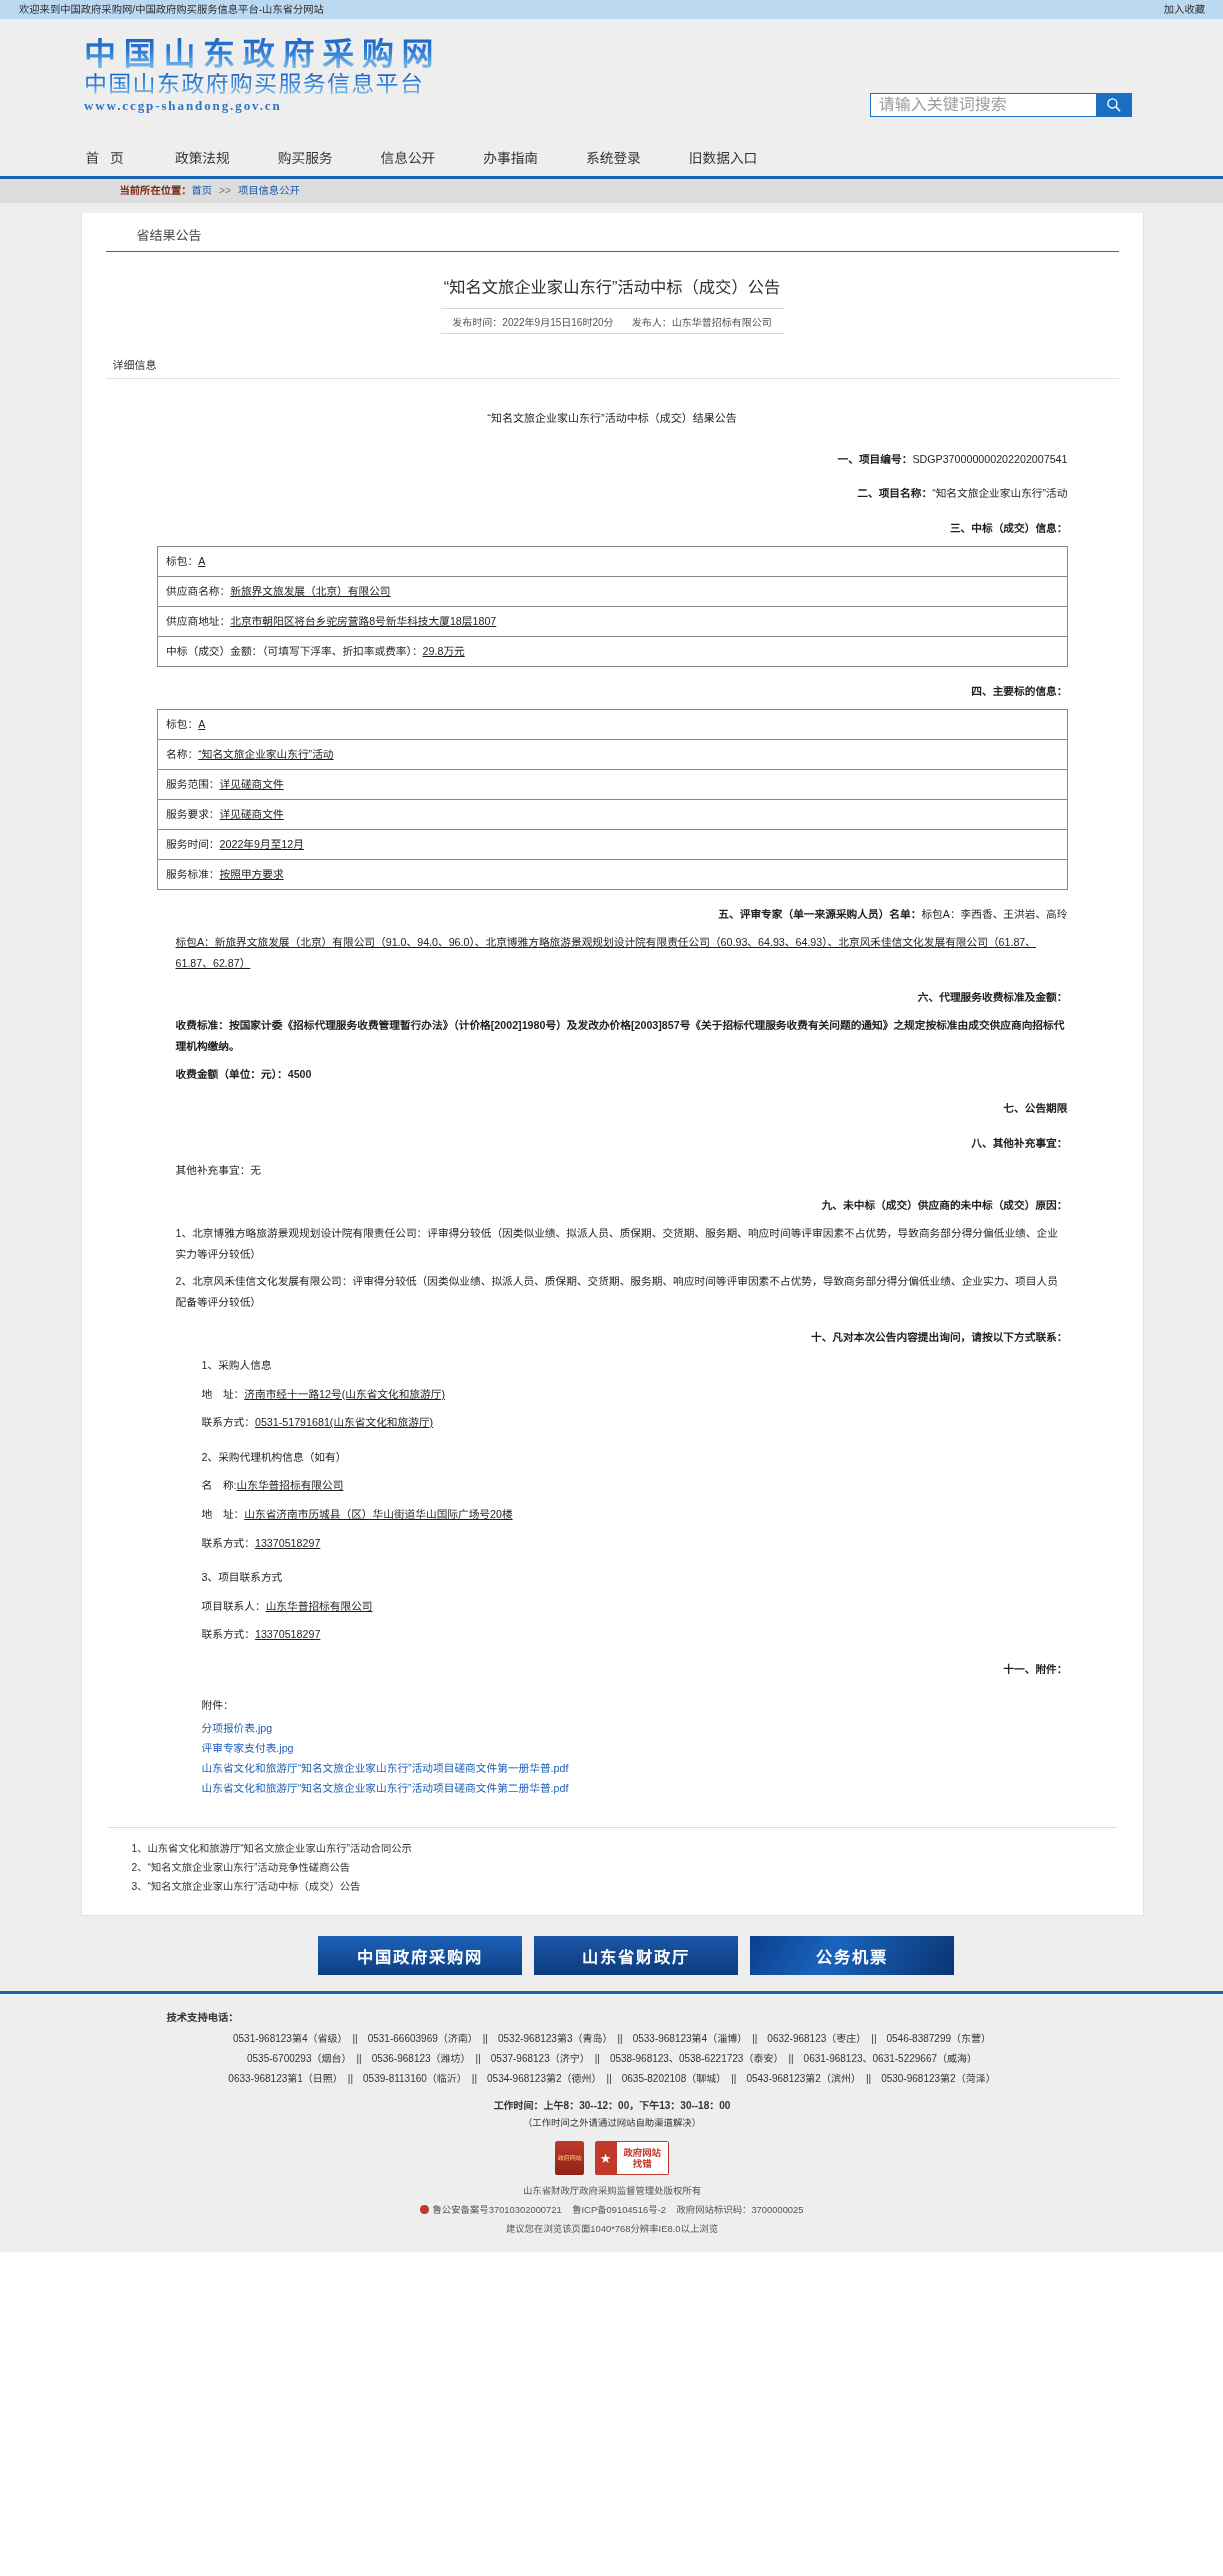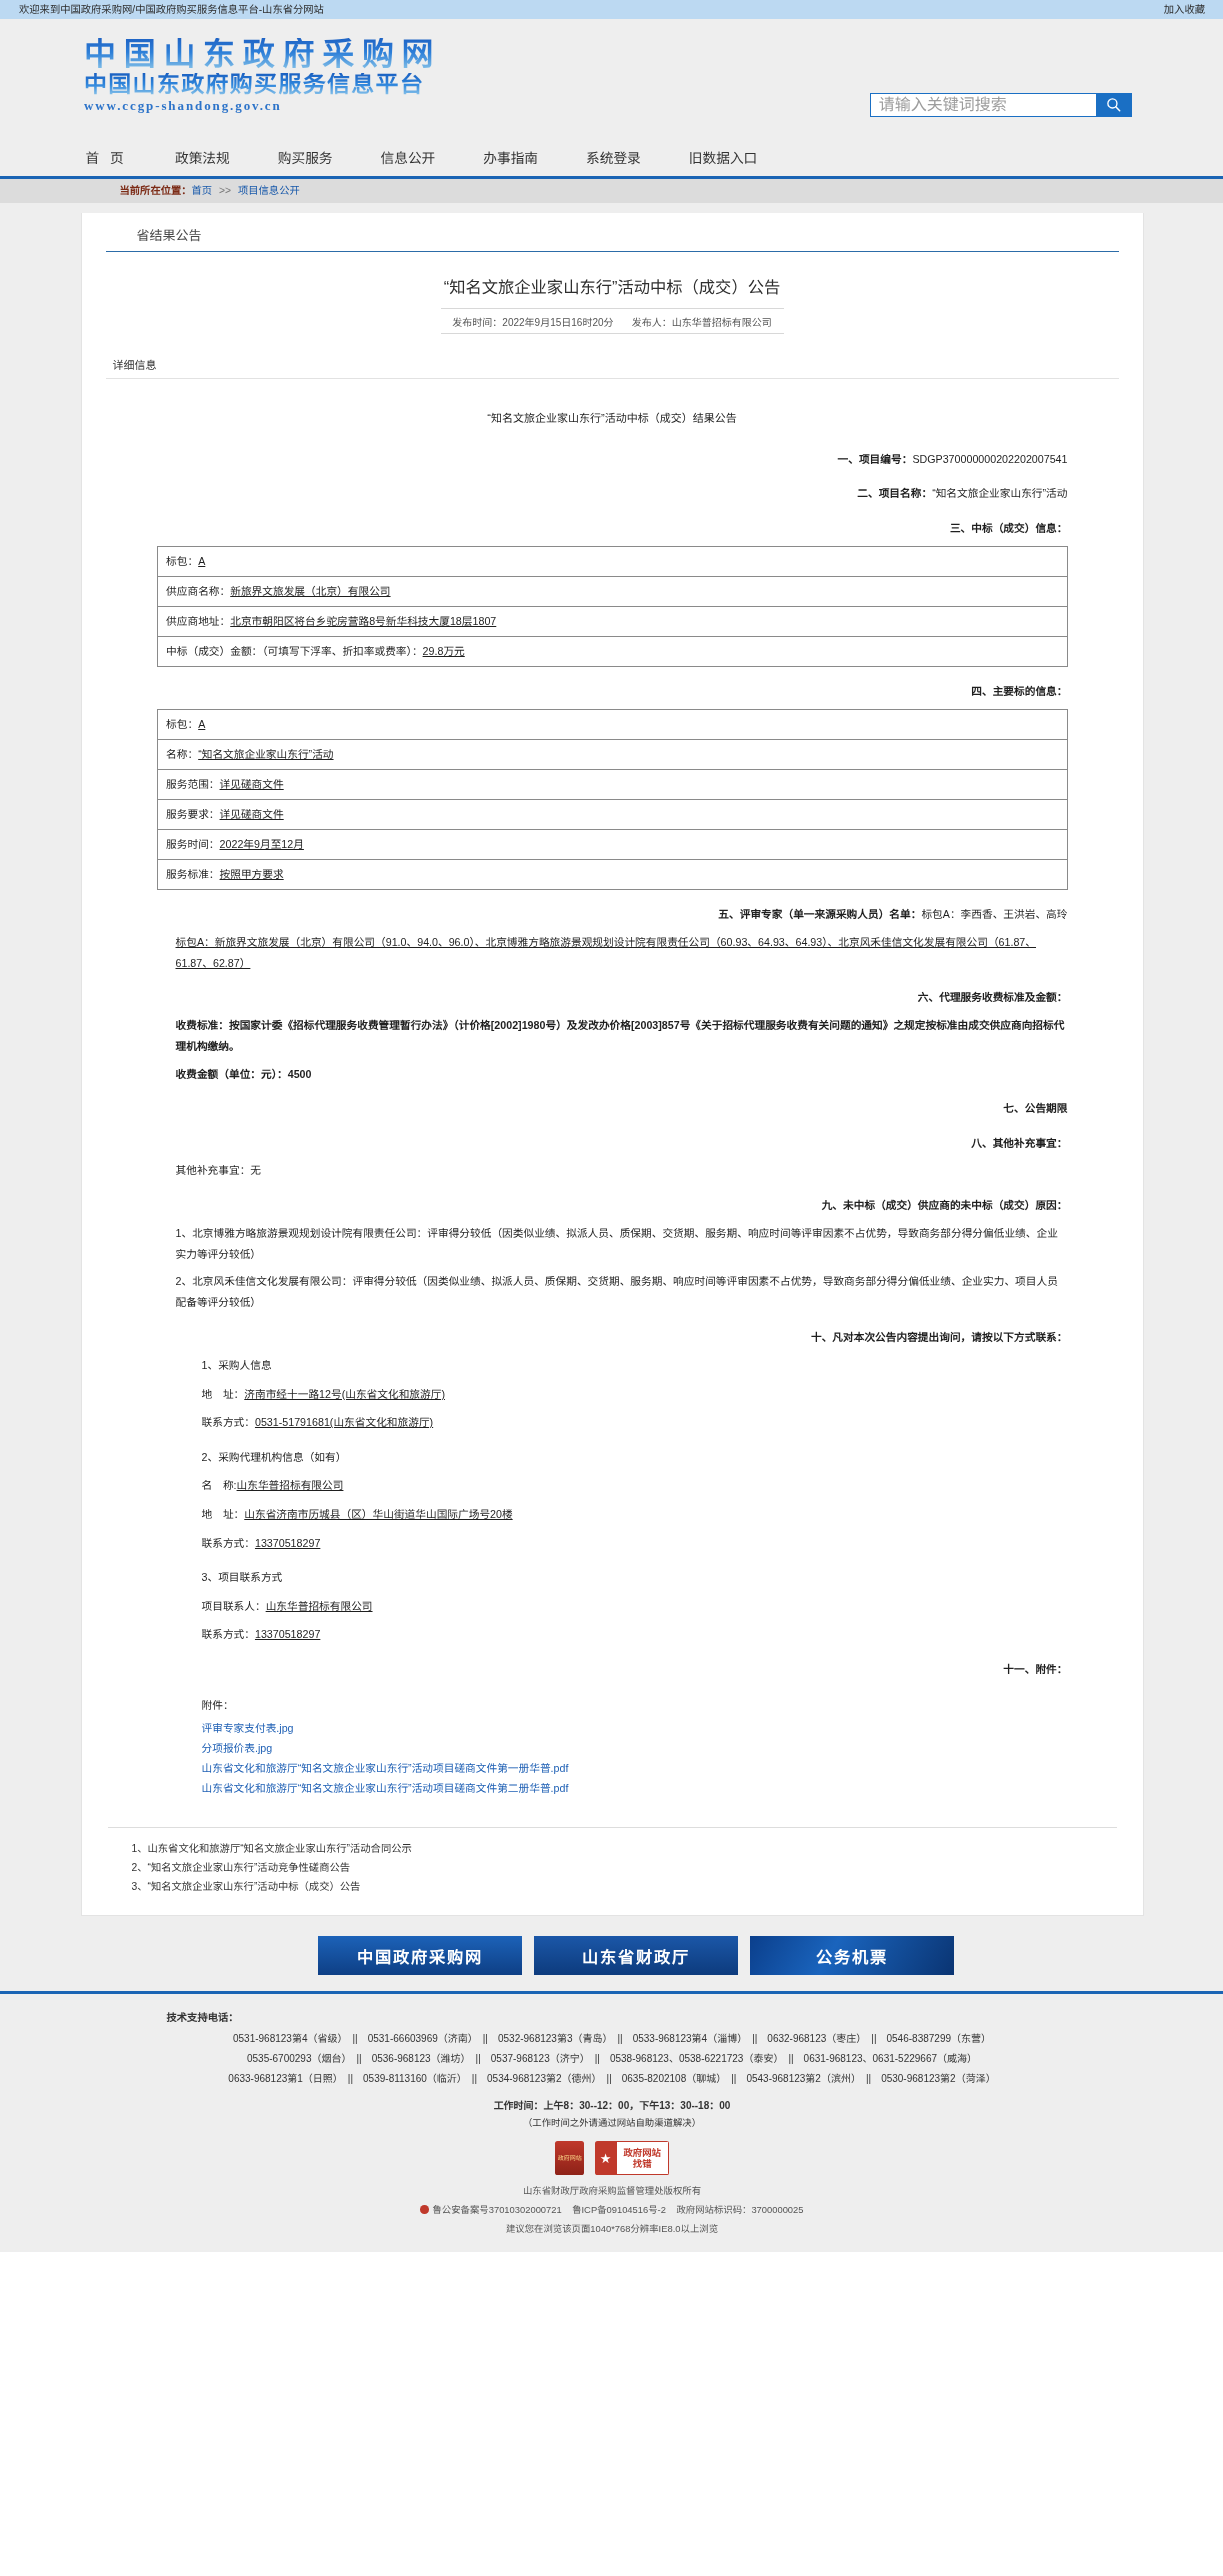--- a/index.html
+++ b/index.html
@@ -45,21 +45,21 @@
     letter-spacing: 7.7px;
     background: linear-gradient(180deg, #1f63c4 0%, #2d7fd8 45%, #86c2e8 100%);
     -webkit-background-clip: text;
     background-clip: text;
     color: #1f63c4;
     -webkit-text-fill-color: transparent;
     white-space: nowrap;
   }
   .brand-line2 {
     font-family: "Liberation Serif", "DejaVu Serif", serif;
-    font-weight: bold;
+    font-weight: normal;
     font-size: 23px;
     letter-spacing: 1.3px;
     margin-top: 2.6px;
     background: linear-gradient(180deg, #1a5fc0 0%, #2f86dc 50%, #8fc7ea 100%);
     -webkit-background-clip: text;
     background-clip: text;
     color: #1a5fc0;
     -webkit-text-fill-color: transparent;
     white-space: nowrap;
   }
@@ -482,22 +482,22 @@
         </div>
         <div class="contact-row">
           <span>联系方式：</span><span class="u">13370518297</span>
         </div>
       </div>
 
       <div class="h-item" style="margin-left:39px;">十一、附件：</div>
 
       <div class="attach-head">附件：</div>
       <div class="attach-list">
+        <a href="#">分项报价表.jpg</a>
         <a href="#">评审专家支付表.jpg</a>
-        <a href="#">分项报价表.jpg</a>
         <a href="#">山东省文化和旅游厅“知名文旅企业家山东行”活动项目磋商文件第一册华普.pdf</a>
         <a href="#">山东省文化和旅游厅“知名文旅企业家山东行”活动项目磋商文件第二册华普.pdf</a>
       </div>
     </div>
 
     <div class="related">
       <div>1、山东省文化和旅游厅“知名文旅企业家山东行”活动合同公示</div>
       <div>2、“知名文旅企业家山东行”活动竞争性磋商公告</div>
       <div>3、“知名文旅企业家山东行”活动中标（成交）公告</div>
     </div>

